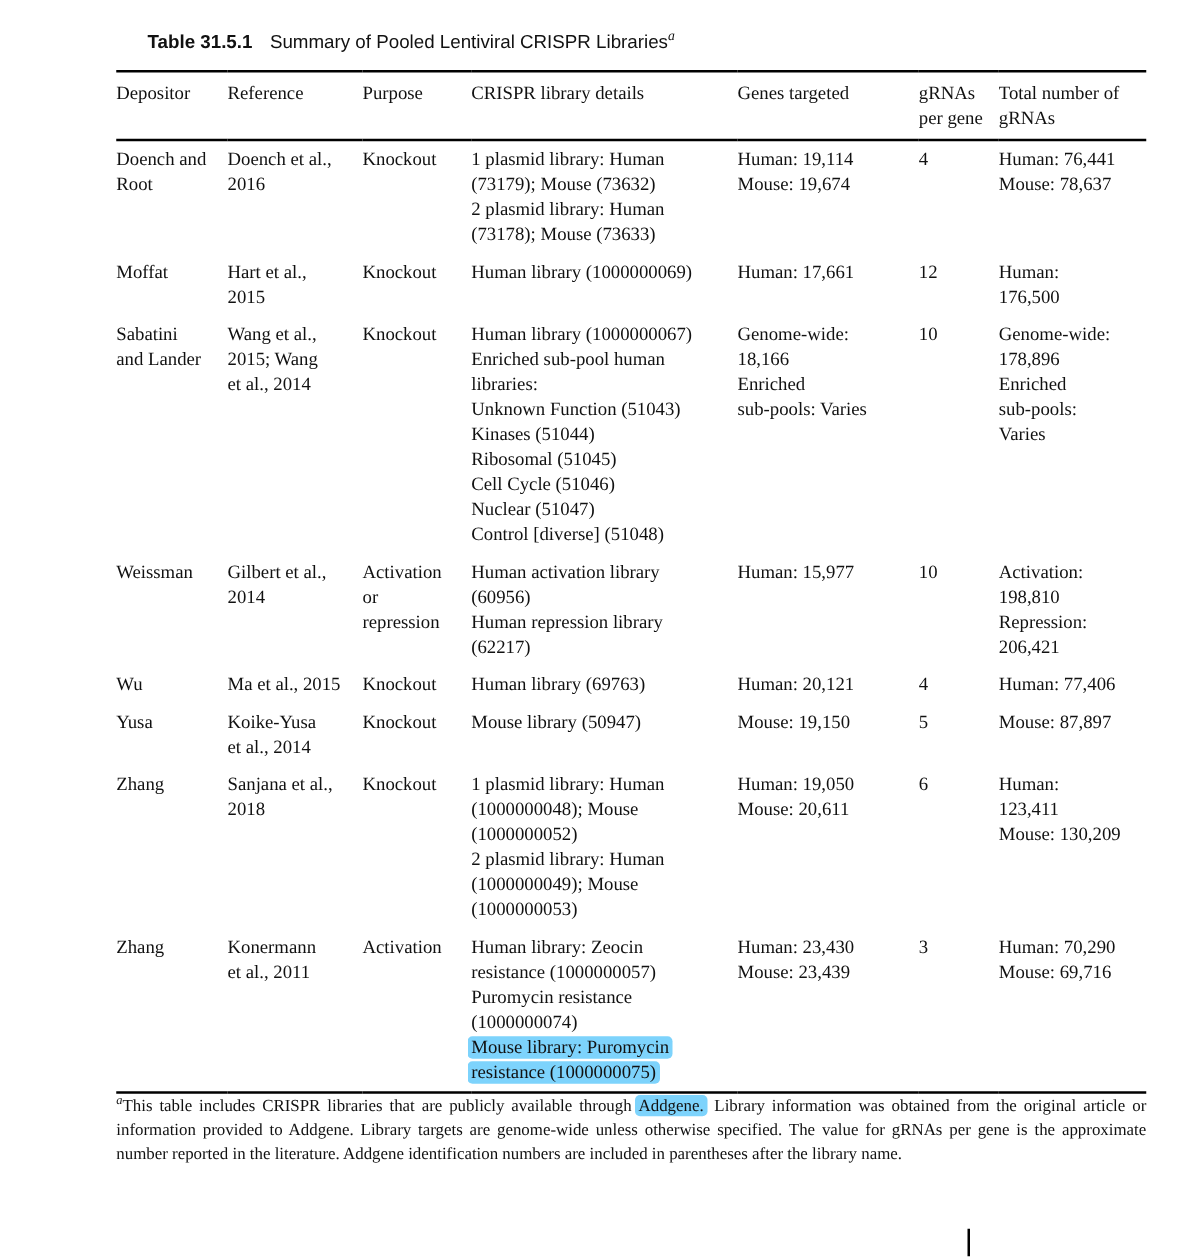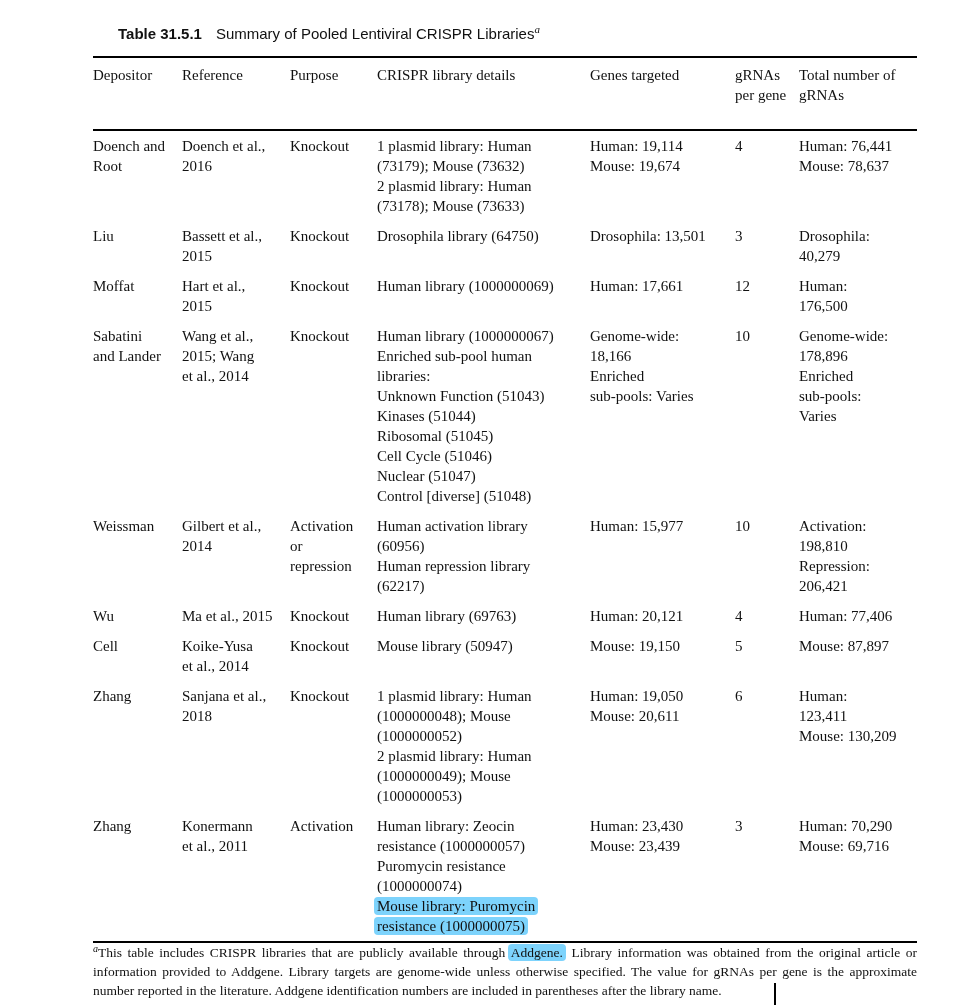--- a/index.html
+++ b/index.html
@@ -46,21 +46,21 @@
     border-collapse: collapse;
     border-top: 2px solid #000;
     border-bottom: 2px solid #000;
     font-size: 15px;
     line-height: 20px;
   }
   table.data-table th {
     font-weight: normal;
     text-align: left;
     vertical-align: top;
-    padding: 7px 10px 24px 0;
+    padding: 7px 10px 6px 0;
     border-bottom: 2px solid #000;
     white-space: pre-line;
   }
   table.data-table td {
     vertical-align: top;
     text-align: left;
     padding: 5px 10px 5px 0;
     white-space: pre-line;
   }
   td.col-grnas, th.col-grnas { padding-left: 20px; }
@@ -136,31 +136,20 @@
 (73179); Mouse (73632)
 2 plasmid library: Human
 (73178); Mouse (73633)</span></td>
           <td class="col-genes">Human: 19,114
 Mouse: 19,674</td>
           <td class="col-grnas">4</td>
           <td class="col-total">Human: 76,441
 Mouse: 78,637</td>
         </tr>
         <tr>
-          <td class="col-depositor">Liu</td>
-          <td class="col-reference">Bassett et al.,
-2015</td>
-          <td class="col-purpose">Knockout</td>
-          <td class="col-details"><span>Drosophila library (64750)</span></td>
-          <td class="col-genes">Drosophila: 13,501</td>
-          <td class="col-grnas">3</td>
-          <td class="col-total">Drosophila:
-40,279</td>
-        </tr>
-        <tr>
           <td class="col-depositor">Moffat</td>
           <td class="col-reference">Hart et al.,
 2015</td>
           <td class="col-purpose">Knockout</td>
           <td class="col-details"><span>Human library (1000000069)</span></td>
           <td class="col-genes">Human: 17,661</td>
           <td class="col-grnas">12</td>
           <td class="col-total">Human:
 176,500</td>
         </tr>
@@ -212,21 +201,21 @@
         <tr>
           <td class="col-depositor">Wu</td>
           <td class="col-reference">Ma et al., 2015</td>
           <td class="col-purpose">Knockout</td>
           <td class="col-details"><span>Human library (69763)</span></td>
           <td class="col-genes">Human: 20,121</td>
           <td class="col-grnas">4</td>
           <td class="col-total">Human: 77,406</td>
         </tr>
         <tr>
-          <td class="col-depositor">Cell</td>
+          <td class="col-depositor">Yusa</td>
           <td class="col-reference">Koike-Yusa
 et al., 2014</td>
           <td class="col-purpose">Knockout</td>
           <td class="col-details"><span>Mouse library (50947)</span></td>
           <td class="col-genes">Mouse: 19,150</td>
           <td class="col-grnas">5</td>
           <td class="col-total">Mouse: 87,897</td>
         </tr>
         <tr>
           <td class="col-depositor">Zhang</td>

